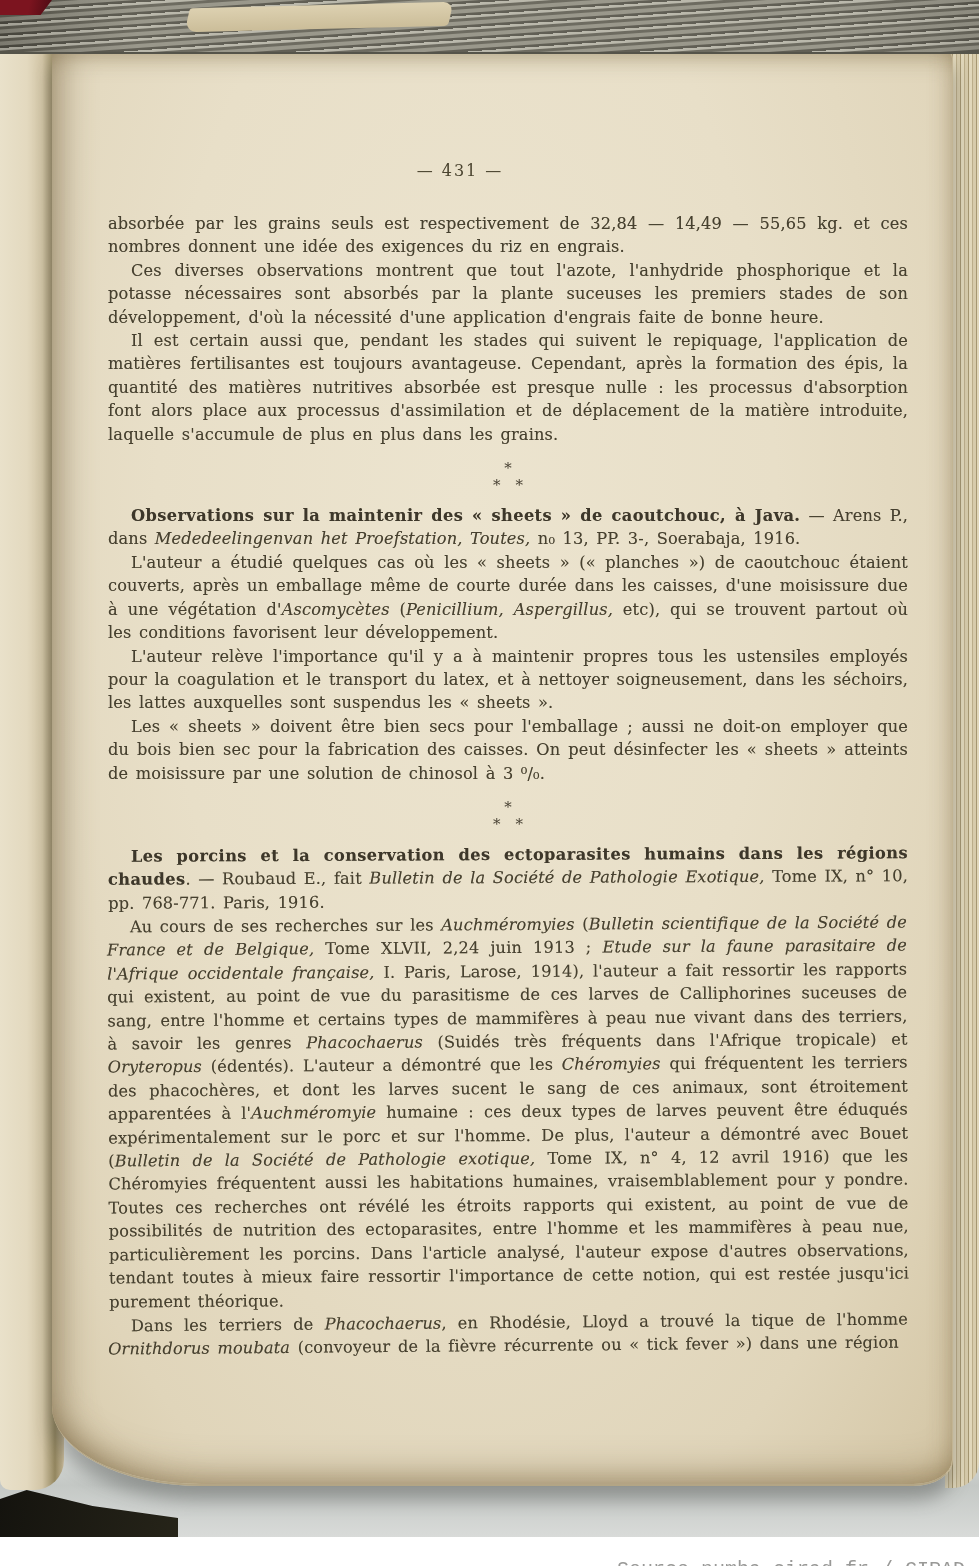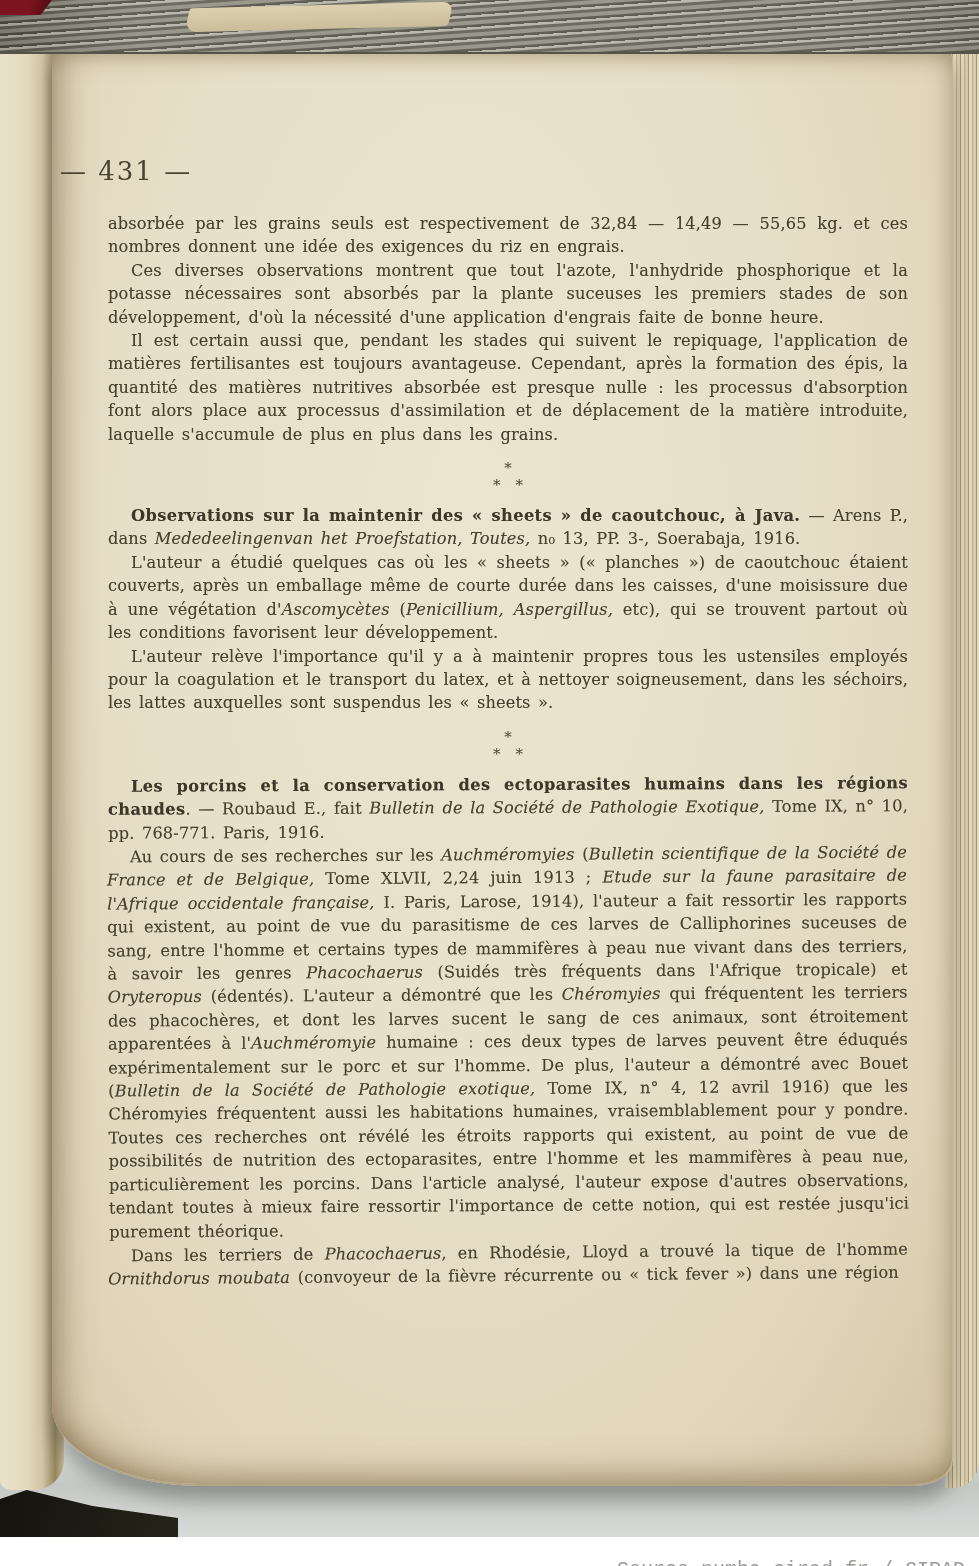--- a/index.html
+++ b/index.html
@@ -72,22 +72,22 @@
     background:linear-gradient(100deg,#7c141f 55%,#4c0b13 100%);
     clip-path:polygon(0 0,100% 0,78% 100%,0 100%);
   }
 
   
   .text-col{
     position:absolute;left:108px;top:158px;width:800px;z-index:6;
     color:#46402f;
   }
   .page-number{
-    width:100%;text-align:left;transform:translateX(-48px);
-    font-size:26px;line-height:26px;letter-spacing:2px;color:#4a432f;
+    width:100%;text-align:center;transform:translateX(-48px);
+    font-size:16px;line-height:26px;letter-spacing:2px;color:#4a432f;
     margin:0 0 28px 0;
   }
   .para{
     margin:0;text-align:justify;
     font-size:16.2px;line-height:23.4px;
     word-spacing:2.2px;letter-spacing:.15px;
     text-shadow:0 0 .4px rgba(70,60,40,.4);
   }
   .para.indent{text-indent:23px;}
   .bo{font-weight:bold;letter-spacing:.4px;color:#3d372a;}
@@ -129,20 +129,21 @@
   <p class="para"><span>absorbée par les grains seuls est respectivement de 32,84 — 14,49 — 55,65 kg. et ces nombres donnent une idée des exigences du riz en engrais.</span></p>
       <p class="para indent"><span>Ces diverses observations montrent que tout l'azote, l'anhydride phosphorique et la potasse nécessaires sont absorbés par la plante suceuses les premiers stades de son développement, d'où la nécessité d'une application d'engrais faite de bonne heure.</span></p>
       <p class="para indent"><span>Il est certain aussi que, pendant les stades qui suivent le repiquage, l'application de matières fertilisantes est toujours avantageuse. Cependant, après la formation des épis, la quantité des matières nutritives absorbée est presque nulle : les processus d'absorption font alors place aux processus d'assimilation et de déplacement de la matière introduite, laquelle s'accumule de plus en plus dans les grains.</span></p>
       <div class="asterism">
         <div>*</div>
         <div>* *</div>
       </div>
       <p class="para indent"><span class="bo">Observations sur la maintenir des « sheets » de caoutchouc, à Java.</span><span> — Arens P., dans </span><span class="it">Mededeelingenvan het Proefstation, Toutes,</span><span> n₀ 13, PP. 3-, Soerabaja, 1916.</span></p>
       <p class="para indent"><span>L'auteur a étudié quelques cas où les « sheets » (« planches ») de caoutchouc étaient couverts, après un emballage même de courte durée dans les caisses, d'une moisissure due à une végétation d'</span><span class="it">Ascomycètes</span><span> (</span><span class="it">Penicillium, Aspergillus,</span><span> etc), qui se trouvent partout où les conditions favorisent leur développement.</span></p>
       <p class="para indent"><span>L'auteur relève l'importance qu'il y a à maintenir propres tous les ustensiles employés pour la coagulation et le transport du latex, et à nettoyer soigneusement, dans les séchoirs, les lattes auxquelles sont suspendus les « sheets ».</span></p>
+      <p class="para indent"><span>Les « sheets » doivent être bien secs pour l'emballage ; aussi ne doit-on employer que du bois bien sec pour la fabrication des caisses. On peut désinfecter les « sheets » atteints de moisissure par une solution de chinosol à 3 ⁰/₀.</span></p>
       <div class="asterism">
         <div>*</div>
         <div>* *</div>
       </div>
       <p class="para indent" style="transform: rotate(-0.25deg);"><span class="bo">Les porcins et la conservation des ectoparasites humains dans les régions chaudes</span><span>. — Roubaud E., fait </span><span class="it">Bulletin de la Société de Pathologie Exotique,</span><span> Tome IX, n° 10, pp. 768-771. Paris, 1916.</span></p>
       <p class="para indent" style="transform: rotate(-0.35deg);"><span>Au cours de ses recherches sur les </span><span class="it">Auchméromyies</span><span> (</span><span class="it">Bulletin scientifique de la Société de France et de Belgique,</span><span> Tome XLVII, 2,24 juin 1913 ; </span><span class="it">Etude sur la faune parasitaire de l'Afrique occidentale française,</span><span> I. Paris, Larose, 1914), l'auteur a fait ressortir les rapports qui existent, au point de vue du parasitisme de ces larves de Calliphorines suceuses de sang, entre l'homme et certains types de mammifères à peau nue vivant dans des terriers, à savoir les genres </span><span class="it">Phacochaerus</span><span> (Suidés très fréquents dans l'Afrique tropicale) et </span><span class="it">Oryteropus</span><span> (édentés). L'auteur a démontré que les </span><span class="it">Chéromyies</span><span> qui fréquentent les terriers des phacochères, et dont les larves sucent le sang de ces animaux, sont étroitement apparentées à l'</span><span class="it">Auchméromyie</span><span> humaine : ces deux types de larves peuvent être éduqués expérimentalement sur le porc et sur l'homme. De plus, l'auteur a démontré avec Bouet (</span><span class="it">Bulletin de la Société de Pathologie exotique,</span><span> Tome IX, n° 4, 12 avril 1916) que les Chéromyies fréquentent aussi les habitations humaines, vraisemblablement pour y pondre. Toutes ces recherches ont révélé les étroits rapports qui existent, au point de vue de possibilités de nutrition des ectoparasites, entre l'homme et les mammifères à peau nue, particulièrement les porcins. Dans l'article analysé, l'auteur expose d'autres observations, tendant toutes à mieux faire ressortir l'importance de cette notion, qui est restée jusqu'ici purement théorique.</span></p>
       <p class="para indent" style="transform: rotate(-0.5deg);"><span>Dans les terriers de </span><span class="it">Phacochaerus</span><span>, en Rhodésie, Lloyd a trouvé la tique de l'homme </span><span class="it">Ornithdorus moubata</span><span> (convoyeur de la fièvre récurrente ou « tick fever ») dans une région</span></p>
     </div>
 
   <div class="floor-white"></div>

